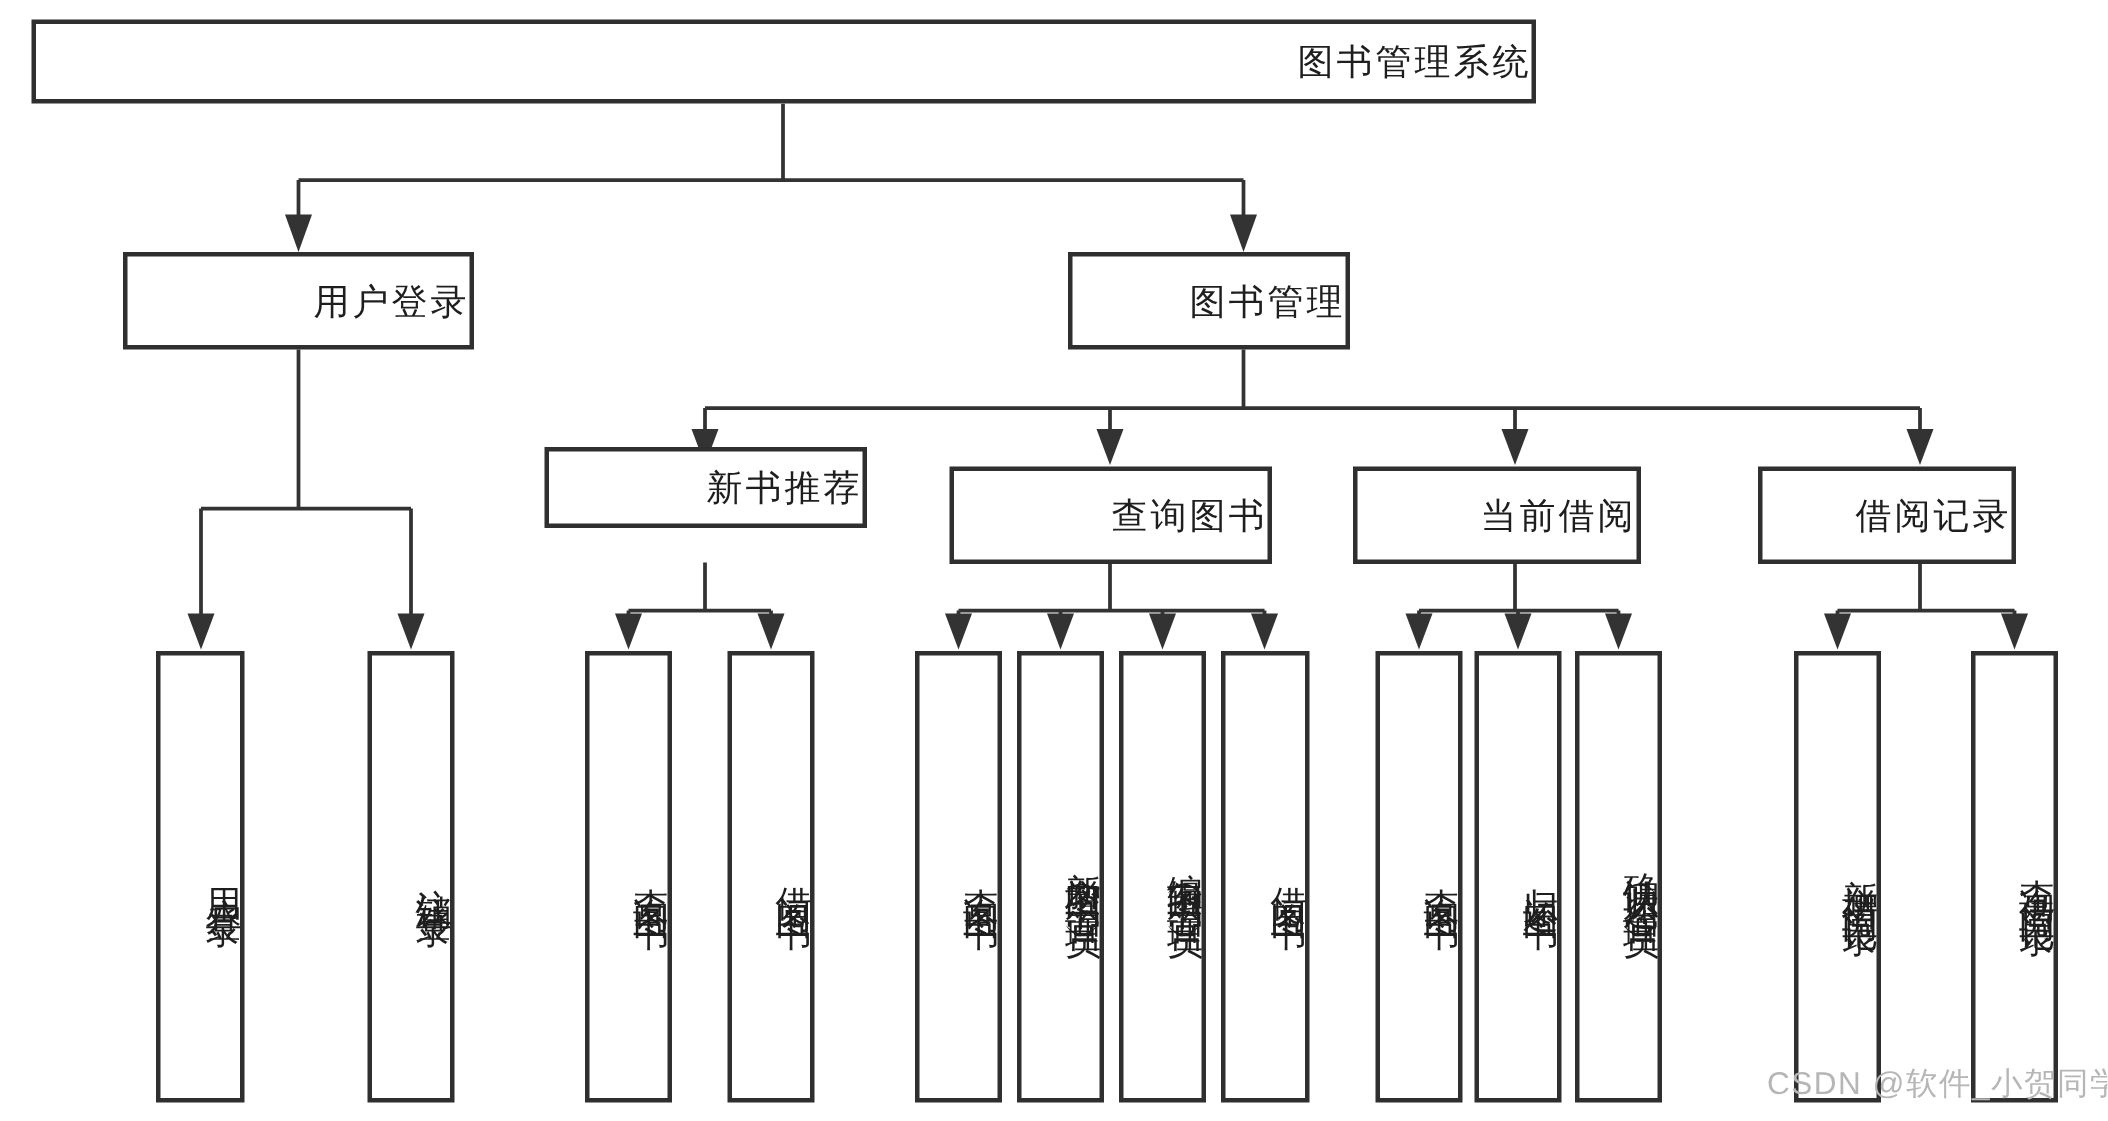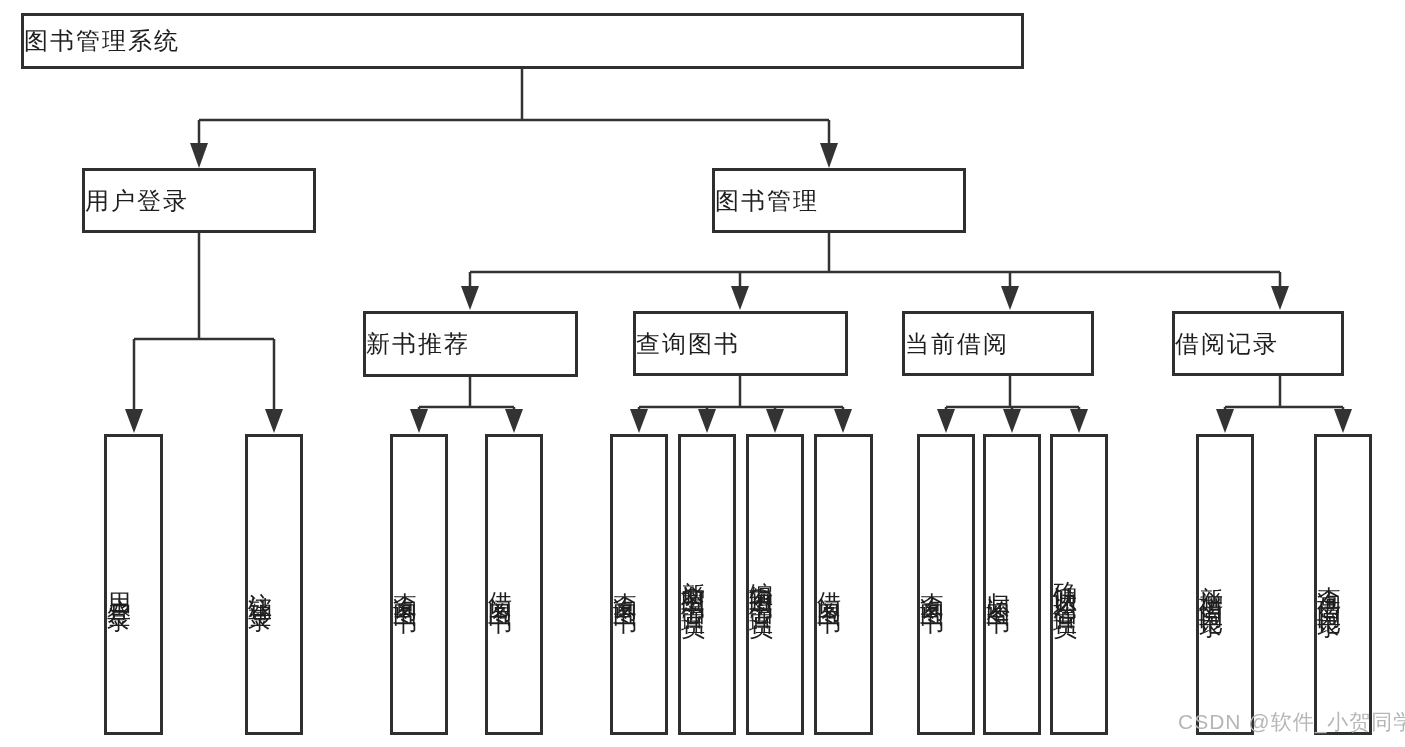--- a/index.html
+++ b/index.html
@@ -3,21 +3,21 @@
 <meta charset="utf-8">
 <style>
   html,body{margin:0;padding:0;background:#ffffff;}
   .stage{
     position:relative;width:1405px;height:747px;background:#ffffff;
     overflow:hidden;font-family:"Liberation Sans", sans-serif;
   }
   .connectors{position:absolute;left:0;top:0;z-index:1;}
   .box{
     position:absolute;box-sizing:border-box;background:#ffffff;
-    border:3px solid #2f2f2f;display:flex;align-items:center;justify-content:flex-start;
+    border:3px solid #2f2f2f;display:flex;align-items:center;justify-content:flex-end;
     color:#1e1e1e;z-index:2;
   }
   .h{font-size:24px;letter-spacing:2px;white-space:nowrap;}
   .v span{
     writing-mode:vertical-lr;text-orientation:mixed;
     font-size:24px;letter-spacing:6px;line-height:1;
   }
   .v.tight span{letter-spacing:5px;}
   .watermark{
     position:absolute;left:1178px;top:708px;z-index:5;
@@ -69,25 +69,25 @@
     </g>
   </svg>
 
   <div class="box h" style="left:21px;top:13px;width:1003px;height:56px;">
     <span>图书管理系统</span>
   </div>
 
   <div class="box h" style="left:82px;top:168px;width:234px;height:65px;">
     <span>用户登录</span>
   </div>
-  <div class="box h" style="left:712px;top:168px;width:254px;height:65px;">
+  <div class="box h" style="left:712px;top:168px;width:188px;height:65px;">
     <span>图书管理</span>
   </div>
 
-  <div class="box h" style="left:363px;top:311px;width:215px;height:66px;">
+  <div class="box h" style="left:363px;top:298px;width:215px;height:54px;">
     <span>新书推荐</span>
   </div>
   <div class="box h" style="left:633px;top:311px;width:215px;height:65px;">
     <span>查询图书</span>
   </div>
   <div class="box h" style="left:902px;top:311px;width:192px;height:65px;">
     <span>当前借阅</span>
   </div>
   <div class="box h" style="left:1172px;top:311px;width:172px;height:65px;">
     <span>借阅记录</span>

